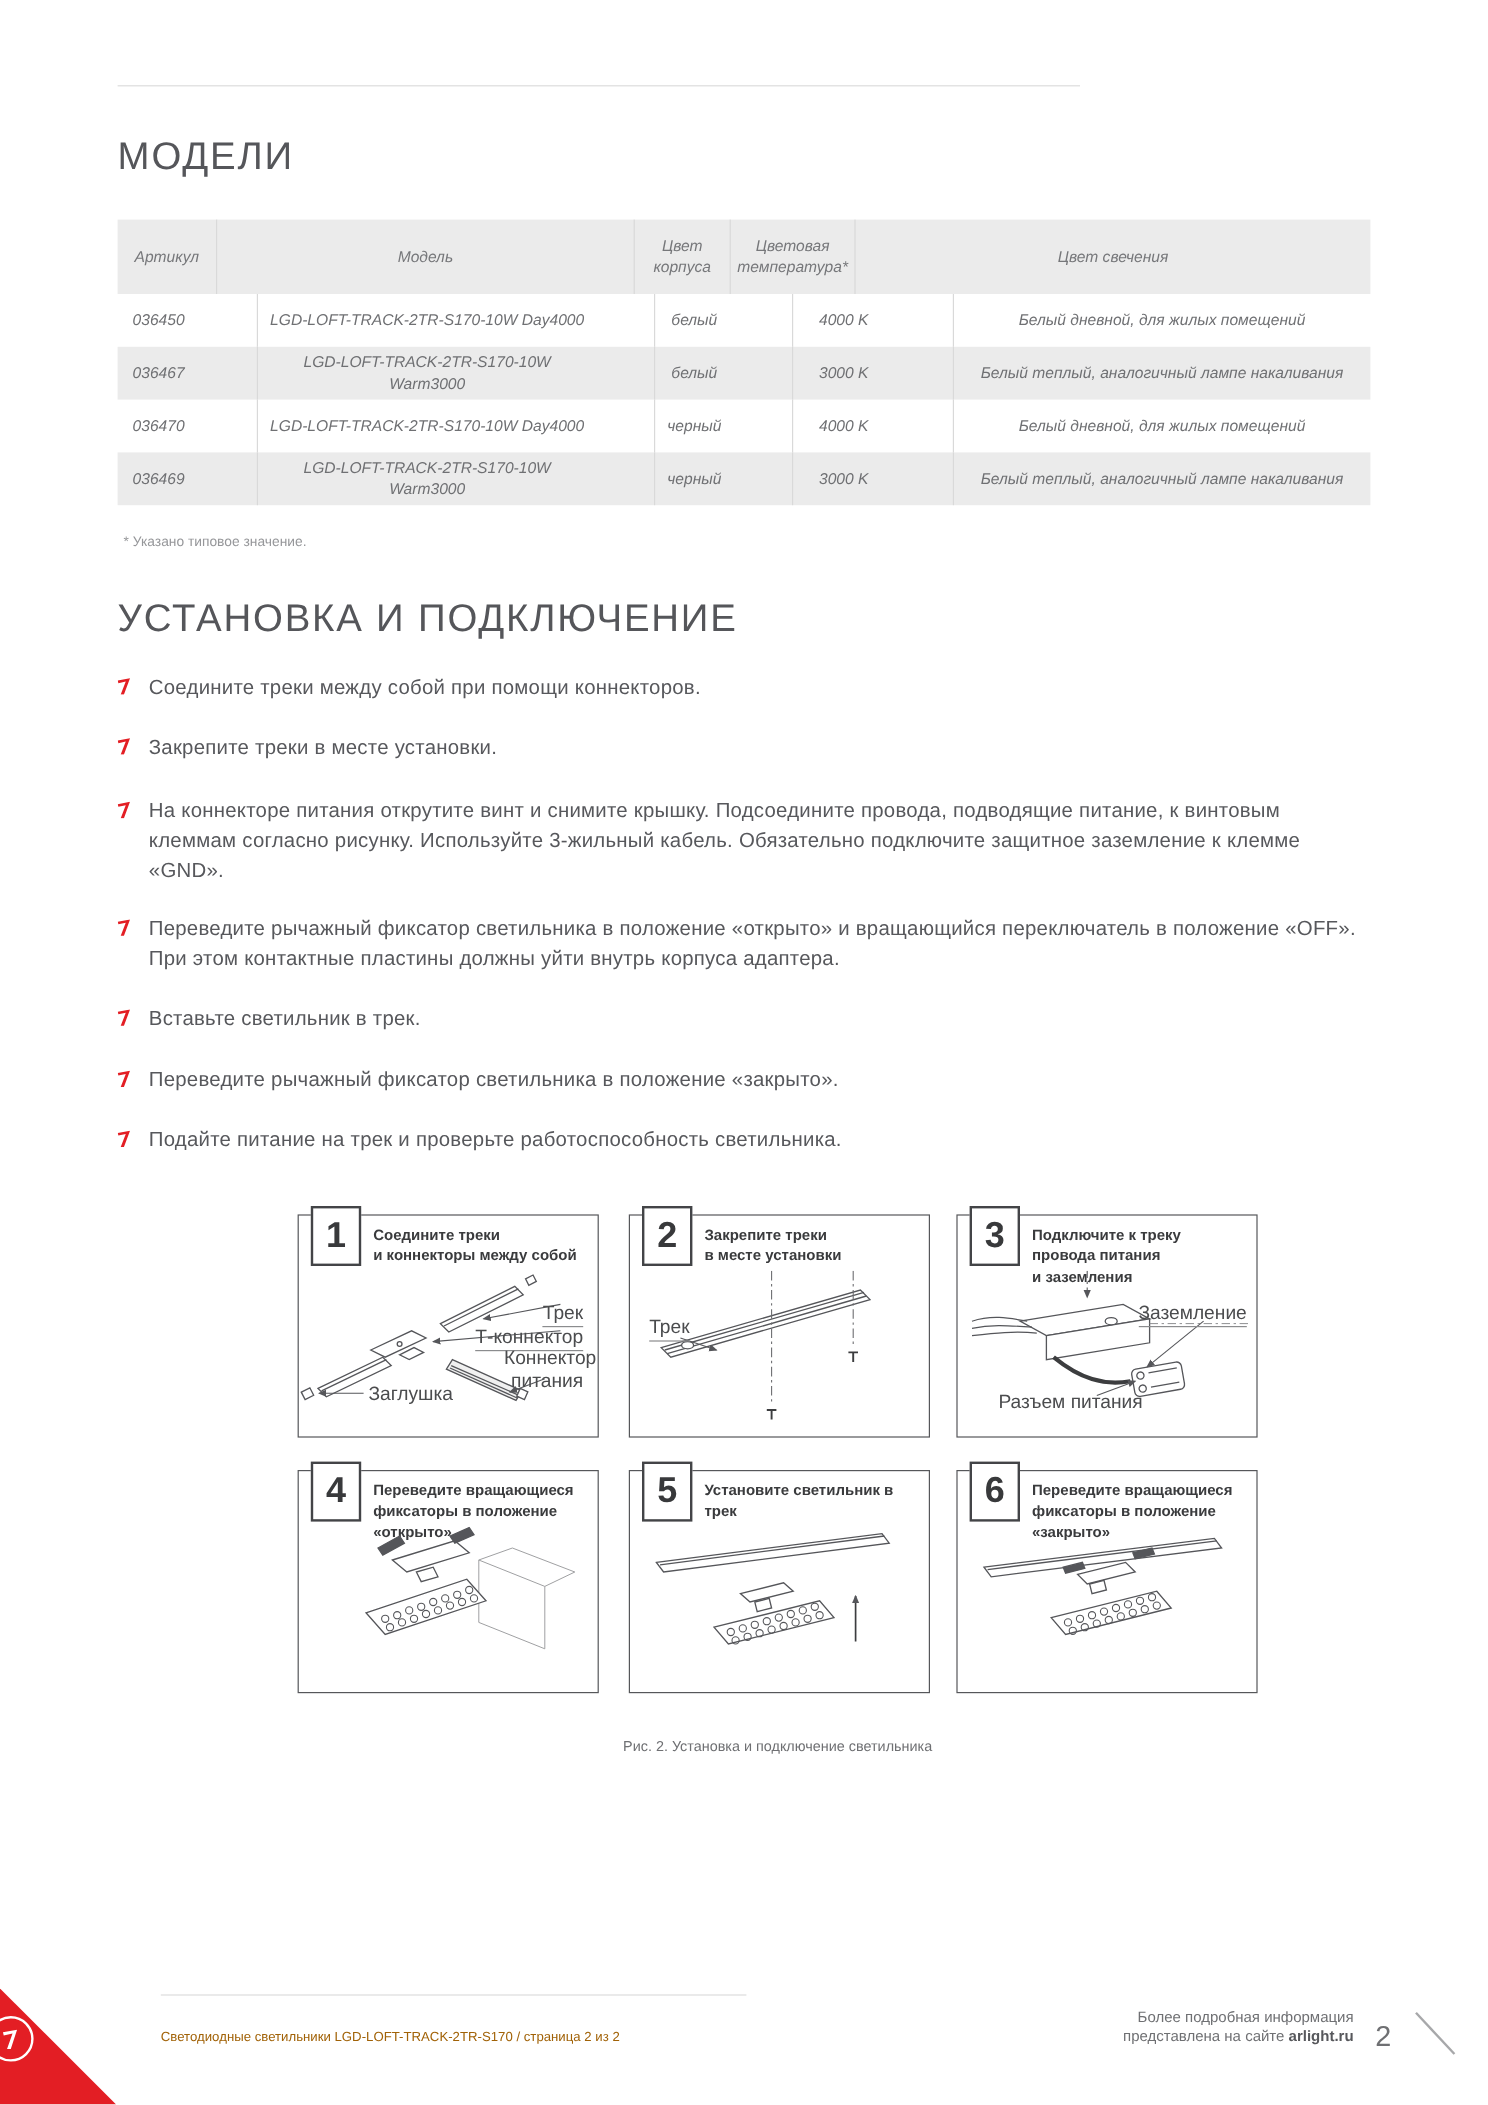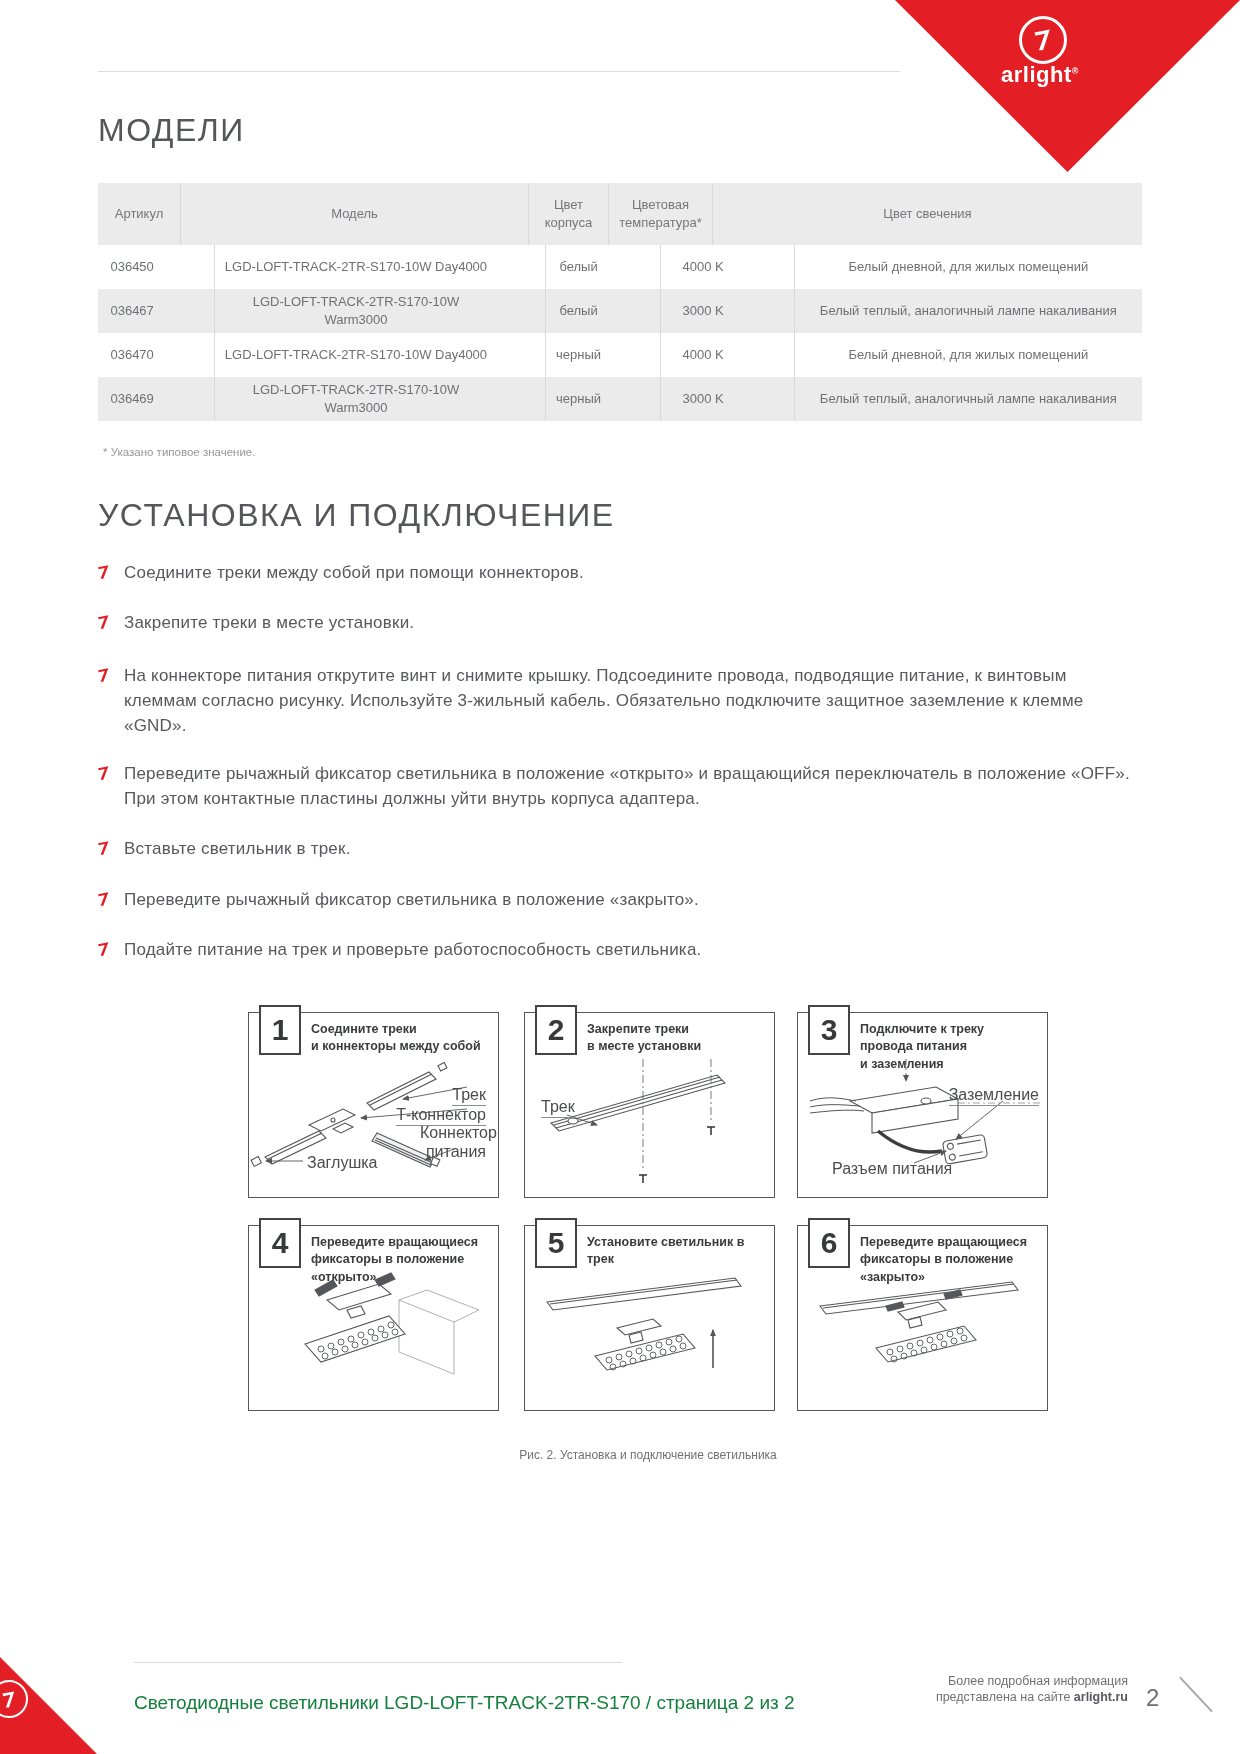--- a/index.html
+++ b/index.html
@@ -11,21 +11,21 @@
           clip-path:polygon(0 0,100% 0,50% 100%);}
   .logo-circle{position:absolute;left:124px;top:16px;width:42px;height:42px;border:3px solid #fff;
                border-radius:50%;display:flex;align-items:center;justify-content:center;}
   .logo-word{position:absolute;left:0;top:62px;width:290px;text-align:center;color:#fff;
              font-size:22px;font-weight:bold;letter-spacing:.5px;}
   .logo-word sup{font-size:9px;}
   
   .h1{position:absolute;left:98px;font-size:32px;font-weight:300;color:#55565a;letter-spacing:1.5px;}
   
   .mtable{position:absolute;left:98px;top:183px;width:1044px;font-size:13px;color:#6f7073;}
-  .trow{display:flex;align-items:stretch;}
+  .trow{display:flex;align-items:stretch;font-style:italic;}
   .tcell{display:flex;align-items:center;justify-content:center;text-align:center;line-height:1.35;
          border-left:1px solid #d9d9d9;padding:0 6px;box-sizing:border-box;}
   .tcell:first-child{border-left:none;}
   .c0{width:82px;}.c1{width:348px;}.c2{width:80px;}.c3{width:104px;}.c4{width:430px;}
   .thead{background:#ebebeb;height:62px;color:#76777a;}
   .trow.body{height:44px;gap:48px;}
   .trow.alt{background:#ebebeb;}
   .footnote{position:absolute;left:103px;top:446px;font-size:11.5px;color:#96979a;}
   
   .bullets{position:absolute;left:98px;top:560px;width:1044px;}
@@ -40,21 +40,21 @@
              font-size:30px;font-weight:bold;color:#38393b;z-index:2;}
   .panel-cap{position:absolute;left:62px;top:8px;width:180px;font-size:12.5px;font-weight:bold;
              color:#3a3b3d;line-height:1.38;}
   .panel-cap span{display:block;}
   .art{position:absolute;left:0;top:46px;}
   .dlabel{position:absolute;font-size:16px;color:#4b4c4e;line-height:1.2;z-index:2;}
   .lead{border-bottom:1px solid #8b8c8e;padding-bottom:1px;}
   .figcap{position:absolute;left:248px;top:1448px;width:800px;text-align:center;
           font-size:12px;color:#6f7073;}
   
-  .f-left{position:absolute;left:134px;top:1692px;font-size:19px;color:#15803d;}
+  .f-left{position:absolute;left:134px;top:1692px;font-size:11px;color:#a16207;}
   .f-info{position:absolute;right:112px;top:1673px;text-align:right;font-size:12.5px;
           line-height:16px;color:#6f7073;}
   .f-site{font-weight:bold;color:#57585c;margin-top:36px;}
   .f-page{position:absolute;left:1146px;top:1684px;font-size:24px;color:#6f7073;}
   .f-slash{position:absolute;left:1195px;top:1671px;width:2px;height:47px;background:#a7a8aa;
            transform:rotate(-43deg);}
   .corner{position:absolute;left:0;top:1657px;width:97px;height:97px;background:#e31e24;
           clip-path:polygon(0 0,100% 100%,0 100%);}
   .corner .logo-circle{left:-10px;top:23px;width:34px;height:34px;border-width:2.5px;}
   svg line,svg polygon,svg path,svg rect,svg ellipse,svg circle,svg polyline{vector-effect:non-scaling-stroke;}
@@ -67,28 +67,20 @@
     <marker id="ah" markerWidth="9" markerHeight="8" refX="6" refY="3" orient="auto" markerUnits="userSpaceOnUse">
       <path d="M0,0 L7,3 L0,6 Z" fill="#55565a"></path>
     </marker>
   </defs>
 </svg>
 
 <div class="page">
 
   <div class="hairline" style="left:98px;top:71px;width:802px;"></div>
 
-  <div class="ribbon">
-    <div class="logo-circle">
-      <svg width="18" height="22" viewBox="0 0 10 13">
-          <path d="M0 2 L9 0.3 L5 12.6 L2.6 12.6 L6.1 2.8 L0.5 4 Z" fill="#fff"></path>
-        </svg>
-    </div>
-    <div class="logo-word"><span>arlight</span><sup>®</sup></div>
-  </div>
 
   <div class="h1" style="top:112px;">МОДЕЛИ</div>
 
   <div class="mtable">
     <div class="trow thead">
       <div class="tcell c0">Артикул</div>
       <div class="tcell c1">Модель</div>
       <div class="tcell c2">Цвет корпуса</div>
       <div class="tcell c3">Цветовая температура*</div>
       <div class="tcell c4">Цвет свечения</div>

